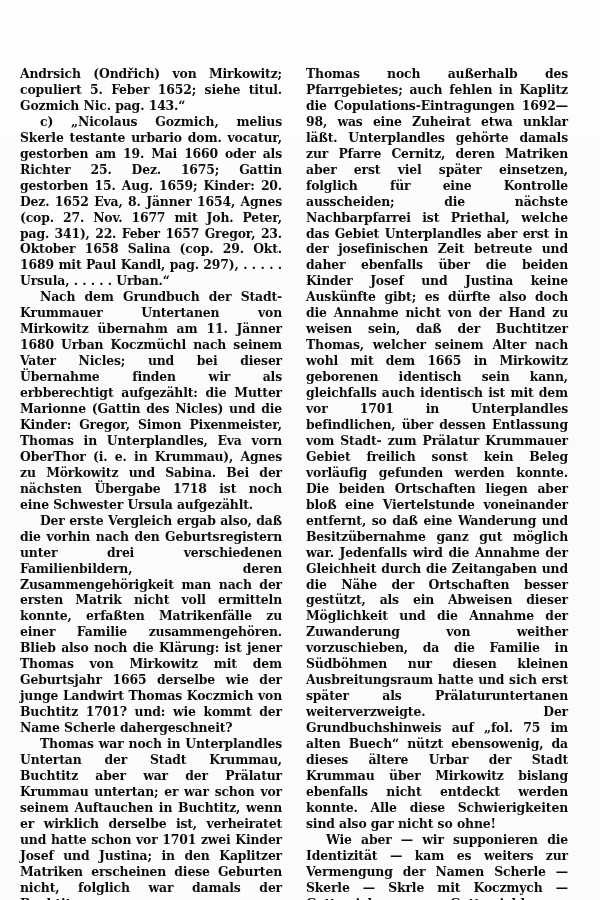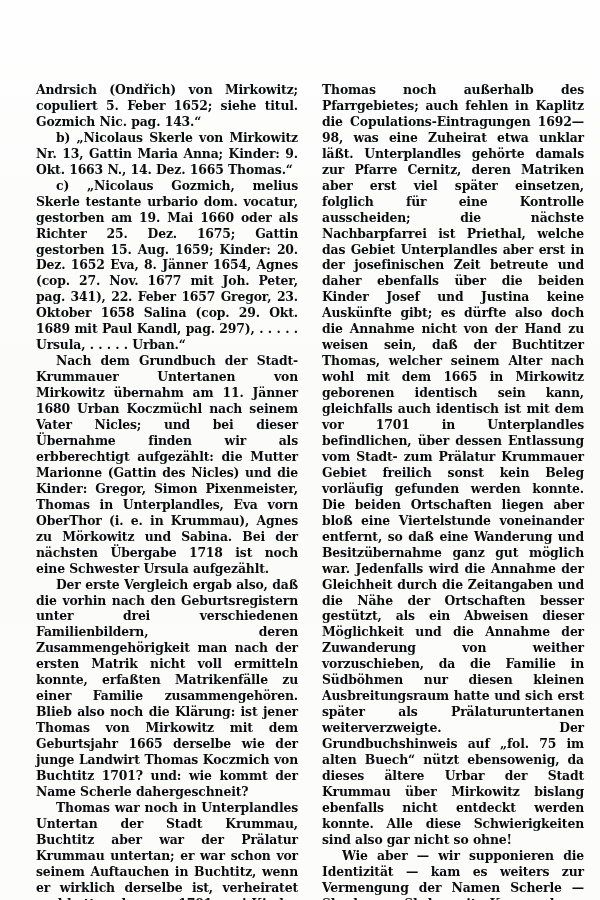--- a/index.html
+++ b/index.html
@@ -42,26 +42,25 @@
     font-weight: bold;
     font-size: 13.5px;
     letter-spacing: 0.6px;
     color: #2a2a2a;
   }
 
   
   #body-columns {
     position: absolute;
     top: 66px;
-    left: 36px;
+    left: 20px;
     width: 548px;
     height: 800px;
     display: flex;
     justify-content: space-between;
-    margin-top: 16px;
   }
   .text-column {
     width: 262px;
   }
 
   
   .para {
     margin: 0;
     font-family: "DejaVu Serif", serif;
     font-size: 12.4px;
@@ -89,21 +88,20 @@
 </head>
 <body>
 
 <div id="page-sheet">
 
 
   <div id="body-columns">
 
     <div class="text-column">
       <p class="para noindent">Andrsich (Ondřich) von Mirkowitz; copuliert 5. Feber 1652; siehe titul. Gozmich Nic. pag. 143.“</p>
-      <p class="para indent">b) „Nicolaus Skerle von Mirkowitz Nr. 13, Gattin Maria Anna; Kinder: 9. Okt. 1663 N., 14. Dez. 1665 Thomas.“</p>
       <p class="para indent">c) „Nicolaus Gozmich, melius Skerle testante urbario dom. vocatur, gestorben am 19. Mai 1660 oder als Richter 25. Dez. 1675; Gattin gestorben 15. Aug. 1659; Kinder: 20. Dez. 1652 Eva, 8. Jänner 1654, Agnes (cop. 27. Nov. 1677 mit Joh. Peter, pag. 341), 22. Feber 1657 Gregor, 23. Oktober 1658 Salina (cop. 29. Okt. 1689 mit Paul Kandl, pag. 297), . . . . . Ursula, . . . . . Urban.“</p>
       <p class="para indent">Nach dem Grundbuch der Stadt-Krummauer Untertanen von Mirkowitz übernahm am 11. Jänner 1680 Urban Koczmüchl nach seinem Vater Nicles; und bei dieser Übernahme finden wir als erbberechtigt aufgezählt: die Mutter Marionne (Gattin des Nicles) und die Kinder: Gregor, Simon Pixenmeister, Thomas in Unterplandles, Eva vorn OberThor (i. e. in Krummau), Agnes zu Mörkowitz und Sabina. Bei der nächsten Übergabe 1718 ist noch eine Schwester Ursula aufgezählt.</p>
       <p class="para indent">Der erste Vergleich ergab also, daß die vorhin nach den Geburtsregistern unter drei verschiedenen Familienbildern, deren Zusammengehörigkeit man nach der ersten Matrik nicht voll ermitteln konnte, erfaßten Matrikenfälle zu einer Familie zusammengehören. Blieb also noch die Klärung: ist jener Thomas von Mirkowitz mit dem Geburtsjahr 1665 derselbe wie der junge Landwirt Thomas Koczmich von Buchtitz 1701? und: wie kommt der Name Scherle dahergeschneit?</p>
       <p class="para indent">Thomas war noch in Unterplandles Untertan der Stadt Krummau, Buchtitz aber war der Prälatur Krummau untertan; er war schon vor seinem Auftauchen in Buchtitz, wenn er wirklich derselbe ist, verheiratet und hatte schon vor 1701 zwei Kinder Josef und Justina; in den Kaplitzer Matriken erscheinen diese Geburten nicht, folglich war damals der Buchtitzer</p>
     </div>
 
     <div class="text-column">
       <p class="para noindent">Thomas noch außerhalb des Pfarrgebietes; auch fehlen in Kaplitz die Copulations-Eintragungen 1692—98, was eine Zuheirat etwa unklar läßt. Unterplandles gehörte damals zur Pfarre Cernitz, deren Matriken aber erst viel später einsetzen, folglich für eine Kontrolle ausscheiden; die nächste Nachbarpfarrei ist Priethal, welche das Gebiet Unterplandles aber erst in der josefinischen Zeit betreute und daher ebenfalls über die beiden Kinder Josef und Justina keine Auskünfte gibt; es dürfte also doch die Annahme nicht von der Hand zu weisen sein, daß der Buchtitzer Thomas, welcher seinem Alter nach wohl mit dem 1665 in Mirkowitz geborenen identisch sein kann, gleichfalls auch identisch ist mit dem vor 1701 in Unterplandles befindlichen, über dessen Entlassung vom Stadt- zum Prälatur Krummauer Gebiet freilich sonst kein Beleg vorläufig gefunden werden konnte. Die beiden Ortschaften liegen aber bloß eine Viertelstunde voneinander entfernt, so daß eine Wanderung und Besitzübernahme ganz gut möglich war. Jedenfalls wird die Annahme der Gleichheit durch die Zeitangaben und die Nähe der Ortschaften besser gestützt, als ein Abweisen dieser Möglichkeit und die Annahme der Zuwanderung von weither vorzuschieben, da die Familie in Südböhmen nur diesen kleinen Ausbreitungsraum hatte und sich erst später als Prälaturuntertanen weiterverzweigte. Der Grundbuchshinweis auf „fol. 75 im alten Buech“ nützt ebensowenig, da dieses ältere Urbar der Stadt Krummau über Mirkowitz bislang ebenfalls nicht entdeckt werden konnte. Alle diese Schwierigkeiten sind also gar nicht so ohne!</p>
       <p class="para indent">Wie aber — wir supponieren die Identizität — kam es weiters zur Vermengung der Namen Scherle — Skerle — Skrle mit Koczmych — Gottsmich — Gottsmichl — GottsMichal — Gozmich? Der Name Skrle ist 1484 in Zahradka nachweislich (Schloßarchiv Krummau I 7 R alpha 186) und noch heute heißt</p>
     </div>

